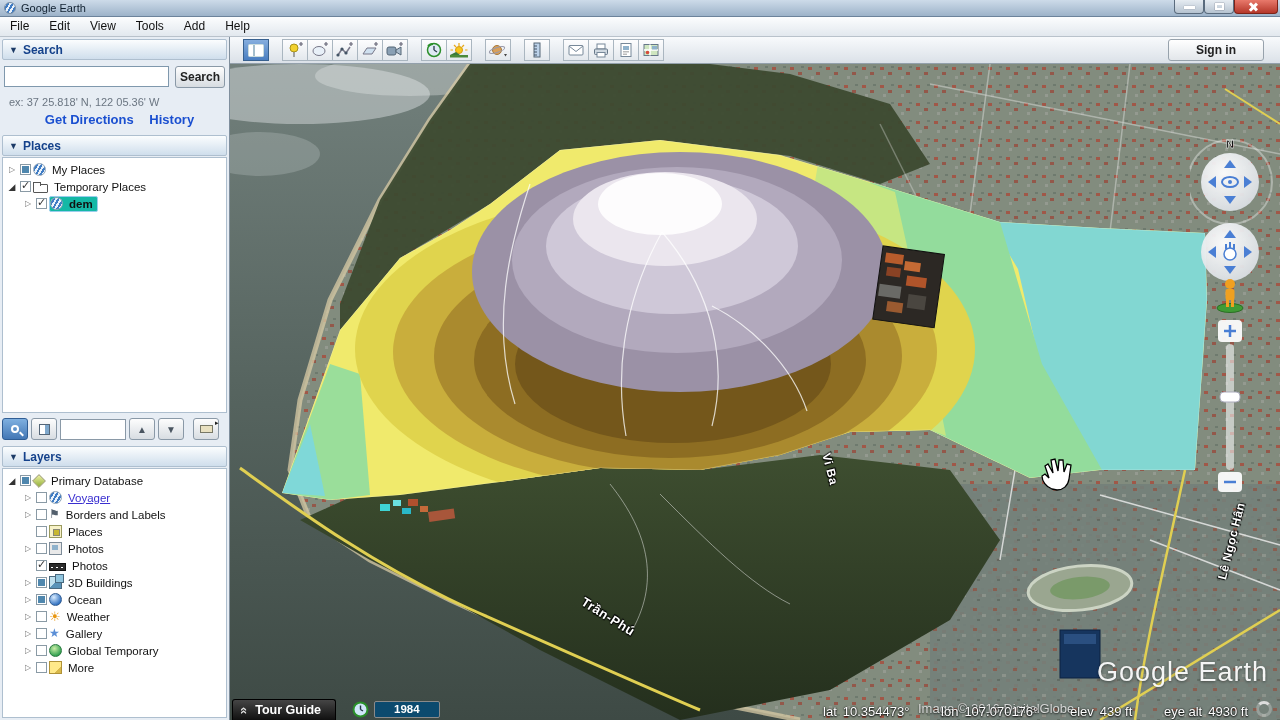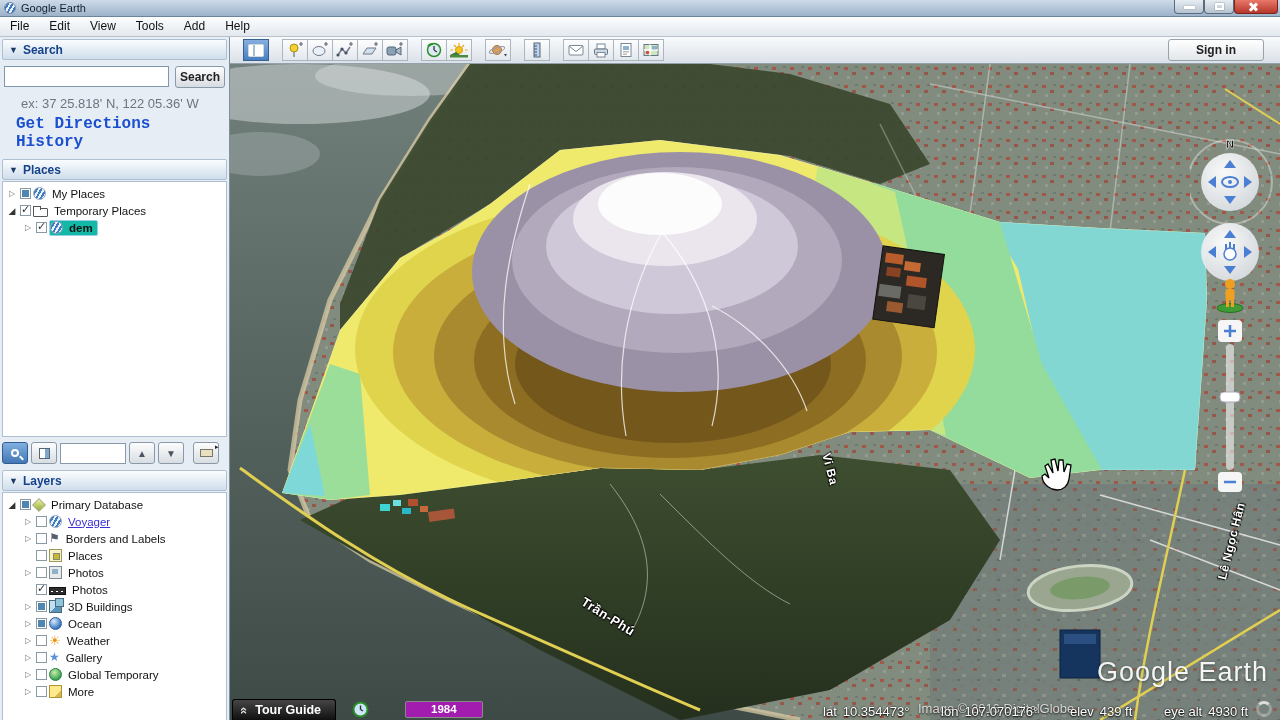--- a/index.html
+++ b/index.html
@@ -31,22 +31,22 @@
     background:#e7edf4; border-right:1px solid #808f9d; }
   .panel-hdr { height:21px; margin:2px 2px 0 2px; border:1px solid #aebfcf; border-radius:2px;
     background:linear-gradient(#fbfdfe,#cfdeec); display:flex; align-items:center;
     font-size:12px; font-weight:bold; color:#15428b; }
   .tri { font-size:9px; color:#1b3a66; margin:0 5px 0 6px; }
   .search-body { padding:6px 4px 4px 4px; }
   .srow { display:flex; gap:6px; }
   #search-input { flex:1; height:21px; border:1px solid #7f98ad; background:#fff; font-size:12px; padding:0 4px; }
   #search-btn { width:52px; height:22px; font-size:12px; font-weight:bold; color:#222;
     background:linear-gradient(#fefefe,#d7dce1); border:1px solid #8a99a7; border-radius:3px; }
-  .hint { font-size:13px; color:#6b7682; margin:8px 0 4px 17px; }
-  .links { text-align:left; font-size:16px; font-weight:bold; color:#1a4fd0; margin:4px 2px 2px 0;font-family:Liberation Mono, monospace; }
+  .hint { font-size:11px; color:#6b7682; margin:8px 0 4px 5px; }
+  .links { text-align:center; font-size:13px; font-weight:bold; color:#1a4fd0; margin:4px 2px 2px 0; }
   .links span { margin-left:12px; cursor:pointer; }
 
   .treebox { background:#fff; border:1px solid #aebfcf; margin:1px 2px 0 2px; overflow:hidden; }
   #places-tree { height:256px; }
   #layers-tree { height:250px; }
   .trow { display:flex; align-items:center; height:17px; font-size:11.5px; color:#111; white-space:nowrap; }
   .exp { width:10px; text-align:center; font-size:8px; color:#777; margin-left:4px; flex:none; }
   .exp.open { color:#333; font-size:9px; }
   .cb { width:11px; height:11px; border:1px solid #8a9aa5; background:#fff; margin:0 2px 0 3px; position:relative; flex:none; }
   .cb.checked::after { content:"✓"; position:absolute; left:0px; top:-3px; font-size:11px; color:#333; }
@@ -115,22 +115,22 @@
     text-shadow:0 1px 3px rgba(0,0,0,.5); letter-spacing:1px; }
 
   #navcontrols { position:absolute; right:6px; top:72px; width:84px; height:420px; }
 
   
   #tourguide { position:absolute; left:232px; bottom:0; height:21px; padding:0 14px 0 8px;
     background:linear-gradient(#454545,#101010); border:1px solid #000; border-bottom:none; border-radius:3px 3px 0 0;
     color:#fff; font-size:12.5px; font-weight:bold; display:flex; align-items:center; gap:7px; }
   .dblchev { display:inline-block; transform:rotate(90deg); font-size:13px; font-weight:bold; color:#ddd; }
   #histclock { position:absolute; left:352px; bottom:2px; width:17px; height:17px; }
-  #yearbadge { position:absolute; left:374px; bottom:2px; height:17px; padding:1px 25px;
-    background:#a21caf; border:1px solid #8a8a8a; border-radius:2px; color:#fff; font-size:11.5px; font-weight:bold;margin-left:31px; }
+  #yearbadge { position:absolute; left:374px; bottom:2px; height:17px; padding:1px 19px;
+    background:#0c4a6e; border:1px solid #8a8a8a; border-radius:2px; color:#fff; font-size:11.5px; font-weight:bold; }
   #statustext { position:absolute; right:32px; bottom:1px; font-size:13px; color:#fff;
     text-shadow:0 1px 2px #000, 0 0 2px #000; }
   #statustext .sl { margin-left:28px; }
   #statustext .sv { margin-left:6px; }
   #spinner { position:absolute; right:8px; bottom:3px; width:16px; height:16px; border-radius:50%;
     border:3px solid rgba(255,255,255,.25); border-top-color:#ddd; }
 
   .cursor-hand { position:absolute; left:806px; top:394px; pointer-events:none; }
 </style>
 </head>

